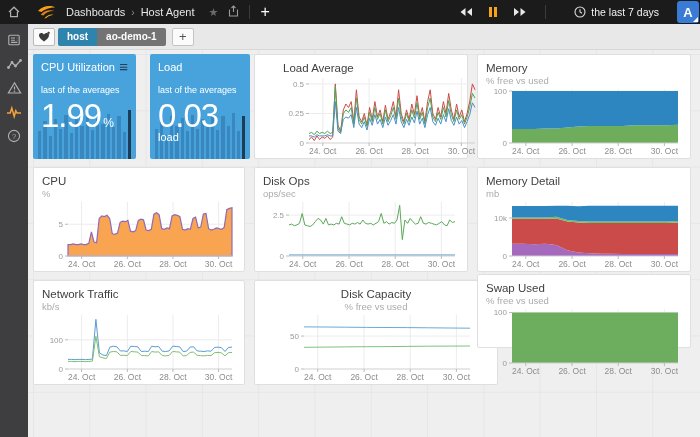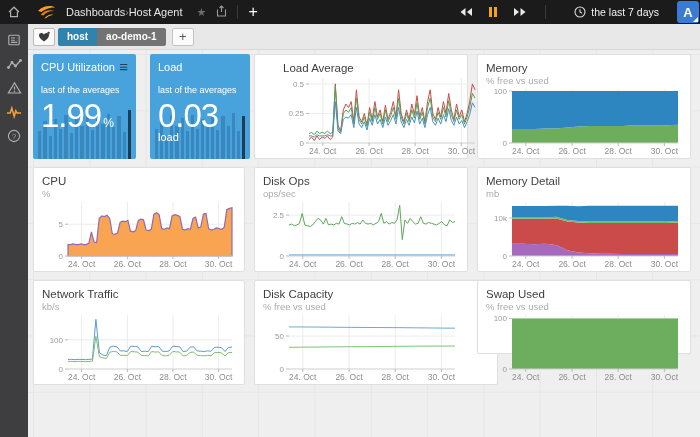--- a/index.html
+++ b/index.html
@@ -3,21 +3,21 @@
 <meta charset="utf-8">
 <style>
   * { margin:0; padding:0; box-sizing:border-box; }
   html,body { width:700px; height:437px; font-family:"Liberation Sans", sans-serif; background:#f0efef; overflow:hidden; }
   #app { position:relative; width:700px; height:437px; }
 
   
   .topbar { position:absolute; left:0; top:0; width:700px; height:24px; background:#1b1b1b; z-index:5; display:flex; align-items:center; }
   .home-cell { width:28px; height:24px; display:flex; align-items:center; justify-content:center; }
   .logo { width:22px; height:18px; margin-left:8px; }
-  .crumbs { display:flex; align-items:center; margin-left:8px; color:#e6e6e6; font-size:11px; }
+  .crumbs { display:flex; align-items:center; gap:6px; margin-left:8px; color:#e6e6e6; font-size:11px; }
   .crumb-sep { color:#8a8a8a; font-size:10px; }
   .tb-icon { color:#6a6a6a; font-size:11px; margin-left:14px; cursor:pointer; }
   .tb-divider { width:1px; height:14px; background:#3a3a3a; margin:0 10px; }
   .tb-plus { color:#fff; font-size:16px; line-height:16px; cursor:pointer; }
   .tb-right { margin-left:auto; display:flex; align-items:center; }
   .play-btn { display:flex; align-items:center; margin:0 8px; cursor:pointer; }
   .pause-bars { display:flex; gap:2px; margin:0 8px; }
   .pause-bars i { width:3px; height:10px; background:#f7a21b; display:block; }
   .time-group { display:flex; align-items:center; gap:5px; color:#f2f2f2; font-size:10.5px; margin:0 18px; }
   .avatar { width:22px; height:22px; background:#3a7bd5; border-radius:3px; color:#fff; font-size:13px; font-weight:bold; display:flex; align-items:center; justify-content:center; margin-right:1px; position:relative; cursor:pointer; }
@@ -398,21 +398,21 @@
             <text x="130.96" y="68" text-anchor="middle" font-size="8.5" fill="#8c8c8c" font-family="Liberation Sans, sans-serif">28. Oct</text>
             <line x1="176.552" x2="176.552" y1="57" y2="60" stroke="#bbb"></line>
             <text x="176.552" y="68" text-anchor="middle" font-size="8.5" fill="#8c8c8c" font-family="Liberation Sans, sans-serif">30. Oct</text>
             <line x1="23" x2="26" y1="57" y2="57" stroke="#bbb"></line>
             <text x="21" y="59.8" text-anchor="end" font-size="8" fill="#9a9a9a" font-family="Liberation Sans, sans-serif">0</text>
             <line x1="23" x2="26" y1="27.81081081081081" y2="27.81081081081081" stroke="#bbb"></line>
             <text x="21" y="30.61081081081081" text-anchor="end" font-size="8" fill="#9a9a9a" font-family="Liberation Sans, sans-serif">100</text>
           </svg></div>
     </div>
 
-    <div class="panel" style="left:226px;top:230px;width:244px;height:105px;">
+    <div class="panel" style="left:226px;top:230px;width:244px;height:105px;align-items:center;">
       <div class="p-title">Disk Capacity</div>
       <div class="p-sub">% free vs used</div>
       <div class="p-chart"><svg width="196" height="70">
             <line x1="39.8" x2="39.8" y1="3" y2="57" stroke="#ececec" stroke-width="1"></line>
             <line x1="86.1" x2="86.1" y1="3" y2="57" stroke="#ececec" stroke-width="1"></line>
             <line x1="132.2" x2="132.2" y1="3" y2="57" stroke="#ececec" stroke-width="1"></line>
             <line x1="178.4" x2="178.4" y1="3" y2="57" stroke="#ececec" stroke-width="1"></line>
             <line x1="26" x2="192" y1="24.073170731707318" y2="24.073170731707318" stroke="#ececec"></line>
             <path d="M26.0,14.9 L46.8,15.0 L67.5,15.2 L88.3,15.4 L109.0,15.5 L129.8,15.6 L150.5,15.8 L171.3,16.0 L192.0,16.2" fill="none" stroke="#6aaad6" stroke-width="1"></path>
             <path d="M26.0,35.3 L46.8,35.1 L67.5,34.9 L88.3,34.7 L109.0,34.6 L129.8,34.4 L150.5,34.2 L171.3,34.1 L192.0,34.0" fill="none" stroke="#7cc47c" stroke-width="1"></path>
@@ -425,21 +425,21 @@
             <text x="132.24" y="68" text-anchor="middle" font-size="8.5" fill="#8c8c8c" font-family="Liberation Sans, sans-serif">28. Oct</text>
             <line x1="178.388" x2="178.388" y1="57" y2="60" stroke="#bbb"></line>
             <text x="178.388" y="68" text-anchor="middle" font-size="8.5" fill="#8c8c8c" font-family="Liberation Sans, sans-serif">30. Oct</text>
             <line x1="23" x2="26" y1="57" y2="57" stroke="#bbb"></line>
             <text x="21" y="59.8" text-anchor="end" font-size="8" fill="#9a9a9a" font-family="Liberation Sans, sans-serif">0</text>
             <line x1="23" x2="26" y1="24.073170731707318" y2="24.073170731707318" stroke="#bbb"></line>
             <text x="21" y="26.87317073170732" text-anchor="end" font-size="8" fill="#9a9a9a" font-family="Liberation Sans, sans-serif">50</text>
           </svg></div>
     </div>
 
-    <div class="panel" style="left:449px;top:230px;width:214px;height:74px;">
+    <div class="panel" style="left:449px;top:224px;width:214px;height:74px;">
       <div class="p-title">Swap Used</div>
       <div class="p-sub">% free vs used</div>
       <div class="p-chart"><svg width="196" height="70">
             <line x1="39.8" x2="39.8" y1="3" y2="57" stroke="#ececec" stroke-width="1"></line>
             <line x1="86.1" x2="86.1" y1="3" y2="57" stroke="#ececec" stroke-width="1"></line>
             <line x1="132.2" x2="132.2" y1="3" y2="57" stroke="#ececec" stroke-width="1"></line>
             <line x1="178.4" x2="178.4" y1="3" y2="57" stroke="#ececec" stroke-width="1"></line>
             <line x1="26" x2="192" y1="6.532710280373832" y2="6.532710280373832" stroke="#ececec"></line>
             <path d="M26.0,6.5 L192.0,6.5 L192.0,57.0 L26,57.0 Z" fill="#6cae5e" stroke="none" stroke-width="0"></path>
             <line x1="26" x2="192" y1="57" y2="57" stroke="#cfcfcf"></line>

